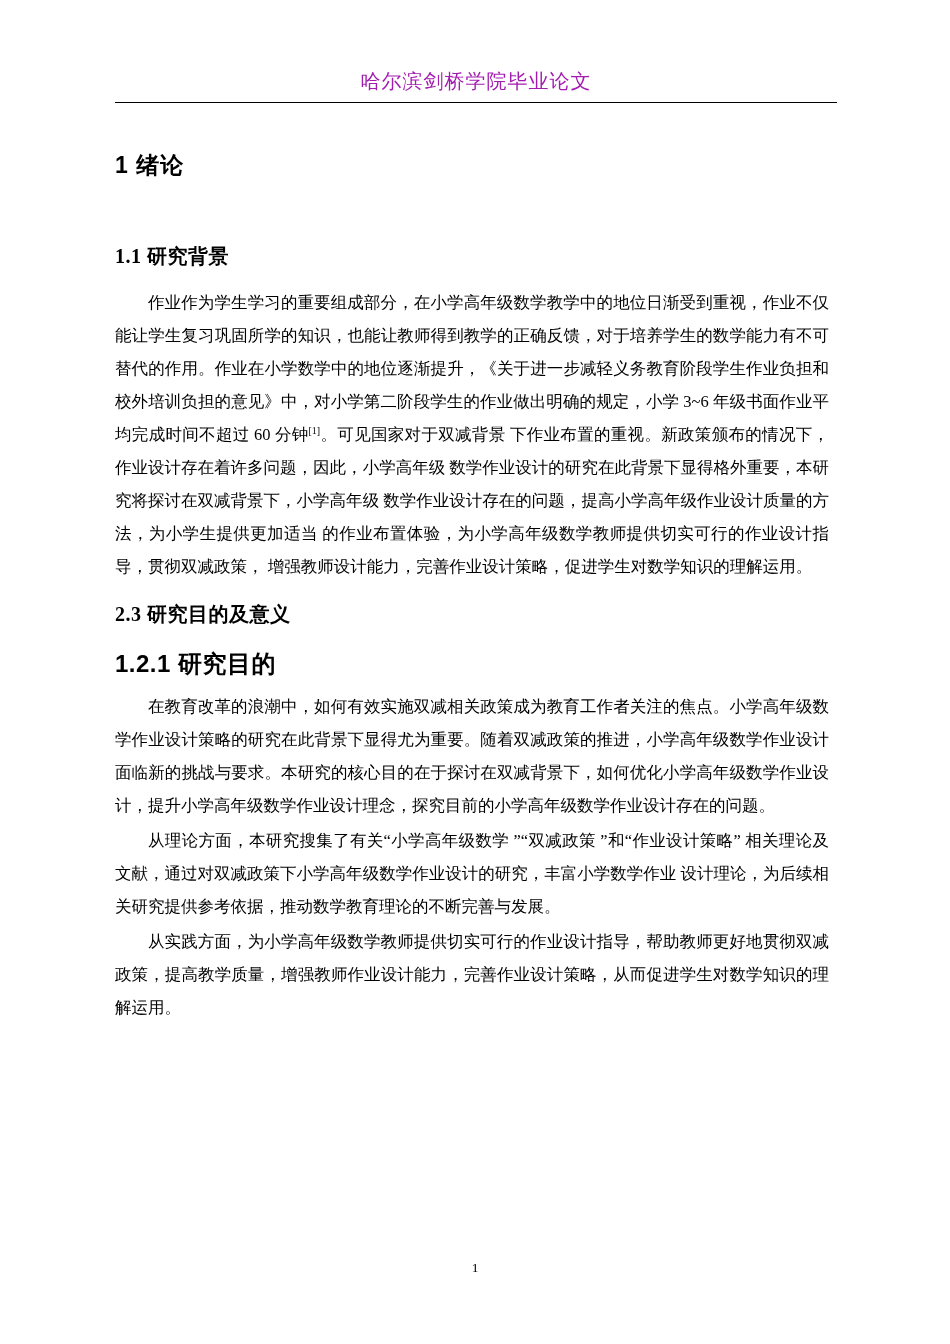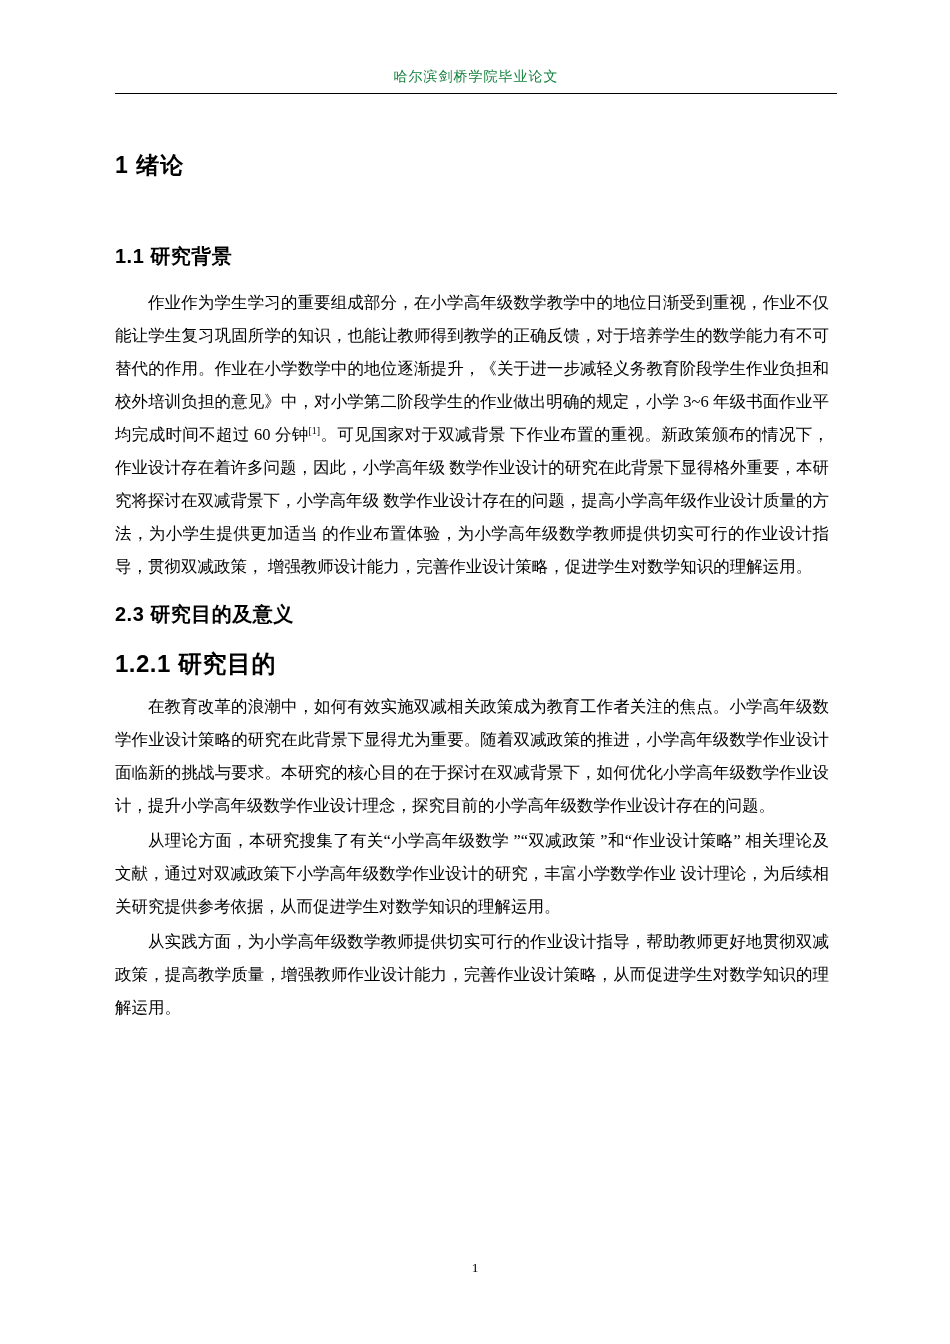--- a/index.html
+++ b/index.html
@@ -19,23 +19,23 @@
   }
   
   .page-header {
     position: absolute;
     top: 68px;
     left: 115px;
     width: 722px;
     text-align: center;
   }
   .header-title {
-    font-size: 14px;
+    font-size: 20px;
     letter-spacing: 1px;
-    color: #15803d;
+    color: #a21caf;
   }
   .header-rule {
     margin-top: 7px;
     border-bottom: 1.2px solid #000000;
     height: 0;
   }
   
   .content {
     position: absolute;
     top: 150px;
@@ -43,21 +43,21 @@
     width: 722px;
   }
   .chapter-title {
     font-family: Liberation Sans, sans-serif;
     font-size: 23px;
     font-weight: 600;
     margin: 0 0 62px 0;
     letter-spacing: 1px;
   }
   .section-heading {
-    font-family: Liberation Sans, sans-serif;
+    font-family: Liberation Serif, serif;
     font-size: 20px;
     font-weight: 600;
     margin: 0 0 16px 0;
     letter-spacing: 0.5px;
   }
   .section-heading.gap-top {
     margin-top: 18px;
   }
   .subsection-heading {
     font-family: "Liberation Sans", sans-serif;
@@ -109,21 +109,21 @@
 
     <p class="body-para"><span>作业作为学生学习的重要组成部分，在小学高年级数学教学中的地位日渐受到重视，作业不仅能让学生复习巩固所学的知识，也能让教师得到教学的正确反馈，对于培养学生的数学能力有不可替代的作用。作业在小学数学中的地位逐渐提升，《关于进一步减轻义务教育阶段学生作业负担和校外培训负担的意见》中，对小学第二阶段学生的作业做出明确的规定，小学 3~6 年级书面作业平均完成时间不超过 60 分钟</span><sup class="citation">[1]</sup><span>。可见国家对于双减背景 下作业布置的重视。新政策颁布的情况下，作业设计存在着许多问题，因此，小学高年级 数学作业设计的研究在此背景下显得格外重要，本研究将探讨在双减背景下，小学高年级 数学作业设计存在的问题，提高小学高年级作业设计质量的方法，为小学生提供更加适当 的作业布置体验，为小学高年级数学教师提供切实可行的作业设计指导，贯彻双减政策， 增强教师设计能力，完善作业设计策略，促进学生对数学知识的理解运用。</span></p>
 
     <h2 class="section-heading gap-top">2.3  研究目的及意义</h2>
 
     <h3 class="subsection-heading">1.2.1  研究目的</h3>
 
     <p class="body-para">在教育改革的浪潮中，如何有效实施双减相关政策成为教育工作者关注的焦点。小学高年级数学作业设计策略的研究在此背景下显得尤为重要。随着双减政策的推进，小学高年级数学作业设计面临新的挑战与要求。本研究的核心目的在于探讨在双减背景下，如何优化小学高年级数学作业设计，提升小学高年级数学作业设计理念，探究目前的小学高年级数学作业设计存在的问题。</p>
 
 
-    <p class="body-para">从理论方面，本研究搜集了有关“小学高年级数学 ”“双减政策 ”和“作业设计策略” 相关理论及文献，通过对双减政策下小学高年级数学作业设计的研究，丰富小学数学作业 设计理论，为后续相关研究提供参考依据，从而促进学生对数学知识的理解运用。</p>
+    <p class="body-para">从理论方面，本研究搜集了有关“小学高年级数学 ”“双减政策 ”和“作业设计策略” 相关理论及文献，通过对双减政策下小学高年级数学作业设计的研究，丰富小学数学作业 设计理论，为后续相关研究提供参考依据，推动数学教育理论的不断完善与发展。</p>
 
     <p class="body-para">从实践方面，为小学高年级数学教师提供切实可行的作业设计指导，帮助教师更好地贯彻双减政策，提高教学质量，增强教师作业设计能力，完善作业设计策略，从而促进学生对数学知识的理解运用。</p>
 
   </main>
 
   <footer class="page-footer">
     <div class="page-number">1</div>
   </footer>
 
 </div>

